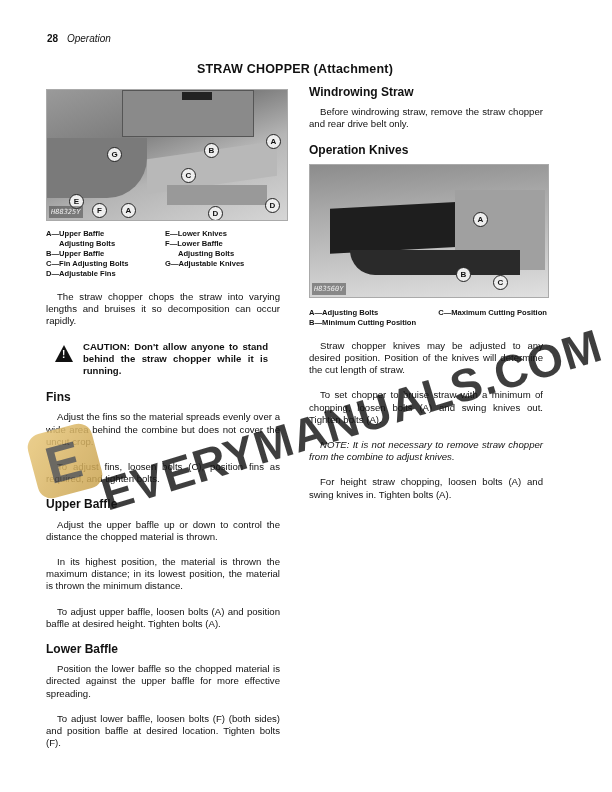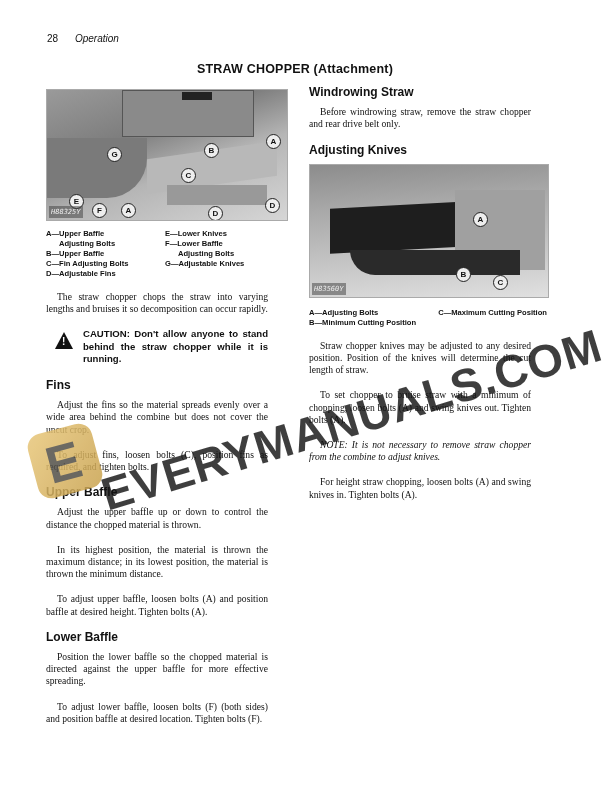--- a/index.html
+++ b/index.html
@@ -1,36 +1,36 @@
 <!DOCTYPE html>
 <html><head>
 <meta charset="utf-8">
 <style>
   html, body { margin: 0; padding: 0; background: #ffffff; }
   body { width: 612px; height: 792px; position: relative; overflow: hidden;
          font-family: "Liberation Sans", sans-serif; color: #111; }
   .page-header { position: absolute; left: 47px; top: 33px; font-size: 10px; }
-  .page-header .num { font-weight: normal; margin-right: 14px; }
+  .page-header .num { font-weight: bold; margin-right: 6px; }
   .page-header .sect { font-style: italic; }
   .title { position: absolute; left: 0; width: 590px; text-align: center; top: 62px;
            font-size: 12.5px; font-weight: bold; letter-spacing: 0.2px; }
   .col { position: absolute; font-size: 9.6px; line-height: 12.2px; }
   .col-left { left: 46px; top: 89px; width: 238px; }
   .col-right { left: 309px; top: 86px; width: 238px; }
   .photo { position: relative; width: 240px; height: 130px; background: linear-gradient(160deg,#9a9a9a 0%,#7d7d7d 35%,#b5b5b5 60%,#d6d6d6 100%); border:1px solid #aaa; overflow:hidden; }
   .photo.p2 { width: 238px; height: 132px; background: linear-gradient(175deg,#8c8c8c 0%,#a8a8a8 30%,#c8c8c8 70%,#e0e0e0 100%); }
   .photo .shape { position: absolute; }
   .callout { position: absolute; width: 13px; height: 13px; border-radius: 50%; border: 1px solid #222;
              background: #eee; font-size: 8px; font-weight: bold; text-align: center; line-height: 13px; }
   .photo-id { position: absolute; left: 2px; bottom: 2px; font-size: 7px; font-style: italic; color: #eee;
               font-family: "DejaVu Sans Mono", monospace; background: rgba(60,60,60,0.5); padding: 0 2px; }
   .legend { display: flex; font-size: 7.6px; font-weight: bold; line-height: 10px; margin-top: 8px; }
   .legend .lcol { width: 50%; }
   .legend .indent { padding-left: 13px; }
-  p { margin: 0 16px 13px 0; text-align: justify; text-indent: 11px; font-family: Liberation Serif, serif; }
+  p { margin: 0 4px 13px 0; text-align: justify; text-indent: 11px; }
   h2 { font-size: 12px; font-weight: bold; margin: 0 0 8px 0; }
   .caution { position: relative; font-weight: bold; margin: 0 16px 14px 0; }
   .caution .tri { position: absolute; left: 9px; top: 4px; width: 0; height: 0;
                   border-left: 9px solid transparent; border-right: 9px solid transparent; border-bottom: 17px solid #111; }
   .caution .tri::after { content: "!"; position: absolute; left: -2px; top: 4px; color: #fff; font-size: 10px; font-weight: bold; }
   .caution .txt { padding-left: 37px; text-align: justify; }
   .note { font-style: italic; }
   .legend2 { font-size: 7.6px; font-weight: bold; line-height: 10px; margin: 10px 0 12px 0; }
   .legend2 .row { display: flex; justify-content: space-between; }
   .watermark { position: absolute; left: 95px; top: 300px; font-size: 46px; font-weight: bold; color: rgba(20,20,20,0.82);
@@ -104,21 +104,21 @@
 
   <h2>Lower Baffle</h2>
   <p>Position the lower baffle so the chopped material is directed against the upper baffle for more effective spreading.</p>
   <p>To adjust lower baffle, loosen bolts (F) (both sides) and position baffle at desired location. Tighten bolts (F).</p>
 </div>
 
 <div class="col col-right">
   <h2>Windrowing Straw</h2>
   <p>Before windrowing straw, remove the straw chopper and rear drive belt only.</p>
 
-  <h2>Adjusting Knives</h2>
+  <h2>Operation Knives</h2>
 
   <div class="photo p2">
     <div class="shape" style="left:20px;top:40px;width:140px;height:45px;background:#1e1e1e;transform:skewY(-3deg);"></div>
     <div class="shape" style="left:145px;top:25px;width:90px;height:80px;background:#a0a0a0;"></div>
     <div class="shape" style="left:40px;top:85px;width:170px;height:25px;background:#2a2a2a;border-radius:0 0 0 60px;"></div>
     <div class="callout" style="left:163px;top:47px;">A</div>
     <div class="callout" style="left:146px;top:102px;">B</div>
     <div class="callout" style="left:183px;top:110px;">C</div>
     <div class="photo-id">H83560Y</div>
   </div>

